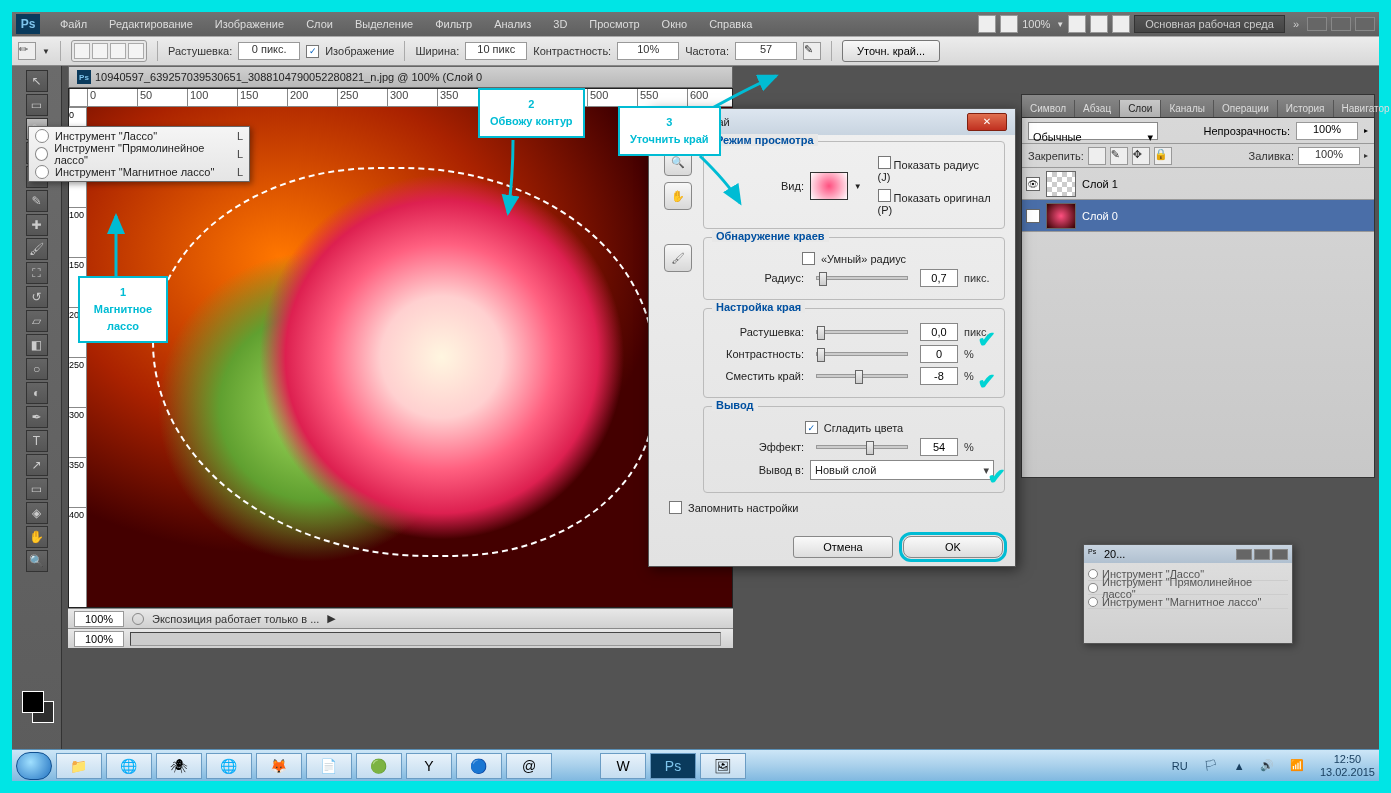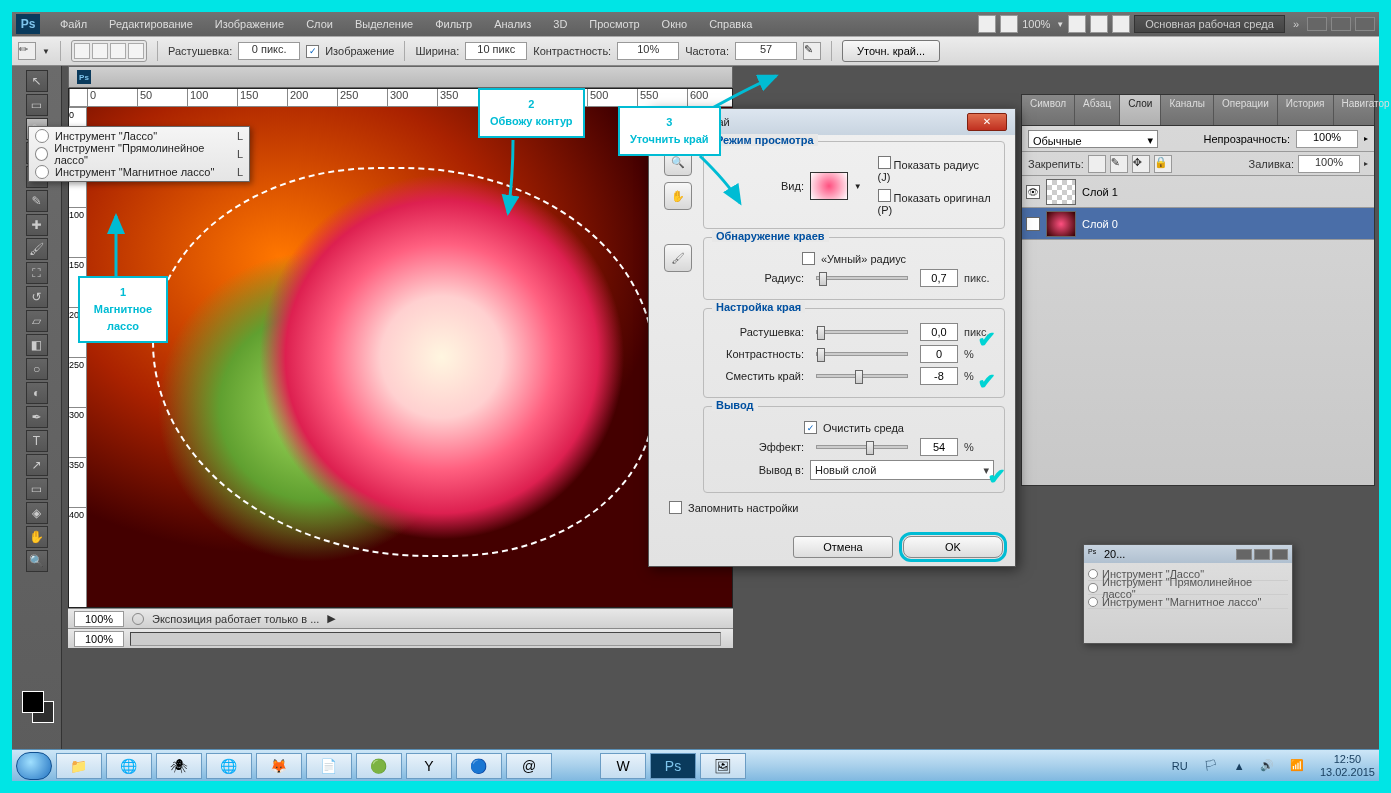--- a/index.html
+++ b/index.html
@@ -67,27 +67,27 @@
 .thumb-prev{width:42px;height:28px;border:1px solid #333;background:radial-gradient(circle,#ff5080,#fff);}
 .chk{width:13px;height:13px;border:1px solid #777;background:#fff;display:inline-flex;align-items:center;justify-content:center;font-size:9px;color:#0060c0;}
 .chk.checked::after{content:"✓";}
 .select-box{flex:1;height:20px;border:1px solid #888;background:#fff;padding:9px 4px;display:flex;align-items:center;}
 .select-box::after{content:"▾";margin-left:auto;color:#444;}
 .dlg-buttons{display:flex;justify-content:flex-end;gap:10px;padding:8px 12px;}
 .dlg-btn{width:100px;height:22px;border:1px solid #888;background:linear-gradient(#fafafa,#ddd);border-radius:3px;}
 .ok-btn{outline:3px solid #00bcd4;outline-offset:1px;border-radius:8px;}
 .check-mark{position:absolute;color:#00d4d4;font-size:22px;font-weight:bold;}
 .panels{position:absolute;right:4px;top:28px;width:354px;}
-.panel-tabs{height:32px;background:linear-gradient(#888,#707070);display:flex;border:1px solid #333;}
+.panel-tabs{height:24px;background:linear-gradient(#888,#707070);display:flex;border:1px solid #333;align-items:flex-end;}
 .panel-tab{padding:3px 8px;color:#ddd;font-size:10px;border-right:1px solid #555;}
 .panel-tab.active{background:linear-gradient(#c8c8c8,#b0b0b0);color:#222;}
 .layers-panel{background:linear-gradient(#d8d8d8,#c8c8c8);border:1px solid #333;border-top:none;height:360px;display:flex;flex-direction:column;}
 .layers-opts{height:26px;display:flex;align-items:center;padding:0 6px;gap:6px;border-bottom:1px solid #999;}
 .layers-opts2{height:24px;display:flex;align-items:center;padding:0 6px;gap:4px;border-bottom:1px solid #999;color:#333;}
-.blend-sel{height:18px;border:1px solid #888;background:#fff;padding:0 4px;width:130px;display:flex;align-items:flex-end;}
+.blend-sel{height:18px;border:1px solid #888;background:#fff;padding:8px 4px;width:130px;display:flex;align-items:flex-start;}
 .blend-sel::after{content:"▾";margin-left:auto;}
 .layer-item{height:32px;display:flex;align-items:center;padding:0 4px;gap:6px;border-bottom:1px solid #999;}
 .layer-item.active{background:#4a6ea8;color:#fff;}
 .eye{width:14px;height:14px;border:1px solid #666;background:#fff;display:flex;align-items:center;justify-content:center;font-size:9px;}
 .layer-thumb{width:30px;height:26px;border:1px solid #666;background:
  repeating-conic-gradient(#ccc 0 25%,#fff 0 50%) 0 0/10px 10px;}
 .layer-thumb.rose{background:radial-gradient(circle,#ff5080,#300);}
 .panel-footer{margin-top:auto;height:24px;background:linear-gradient(#c8c8c8,#b0b0b0);border-top:1px solid #888;display:flex;align-items:center;justify-content:flex-end;gap:6px;padding:0 6px;}
 .pf-icon{width:16px;height:14px;border:1px solid #666;background:#ddd;}
 .mini-panel{position:absolute;right:86px;top:478px;width:210px;height:100px;background:linear-gradient(#e0e0e0,#d0d0d0);border:1px solid #555;box-shadow:2px 2px 8px rgba(0,0,0,.4);}
@@ -236,20 +236,21 @@
           </div>
       <div class="color-swatch">
         <div class="bg"></div>
         <div class="fg"></div>
       </div>
     </div>
 
     <div class="canvas-win">
       <div class="doc-tab">
         <span class="ps-mini">Ps</span>
+        <span style="white-space:nowrap;overflow:hidden;">10940597_639257039530651_3088104790052280821_n.jpg @ 100% (Слой 0</span>
       </div>
       <div class="canvas-body">
         <div class="ruler-h">
           <span style="width:18px"></span>
           <span>0</span>
               <span>50</span>
               <span>100</span>
               <span>150</span>
               <span>200</span>
               <span>250</span>
@@ -441,21 +442,21 @@
             </div>
             <input class="val-input" value="-8" style="">
             <span class="unit">%</span>
           </div>
       <span class="check-mark" style="right:8px;bottom:2px">✔</span>
     </div>
     <div class="fieldset">
       <div class="fieldset-title">Вывод</div>
       <div class="dlg-row" style="justify-content:center">
             <span class="chk checked"></span> 
-            <span>Очистить среда</span>
+            <span>Сгладить цвета</span>
           </div>
       <div class="dlg-row">
             <label>Эффект:</label>
             <div class="slider">
               <div class="slider-thumb" style="left:54%"></div>
             </div>
             <input class="val-input" value="54" style="">
             <span class="unit">%</span>
           </div>
       <div class="dlg-row">

